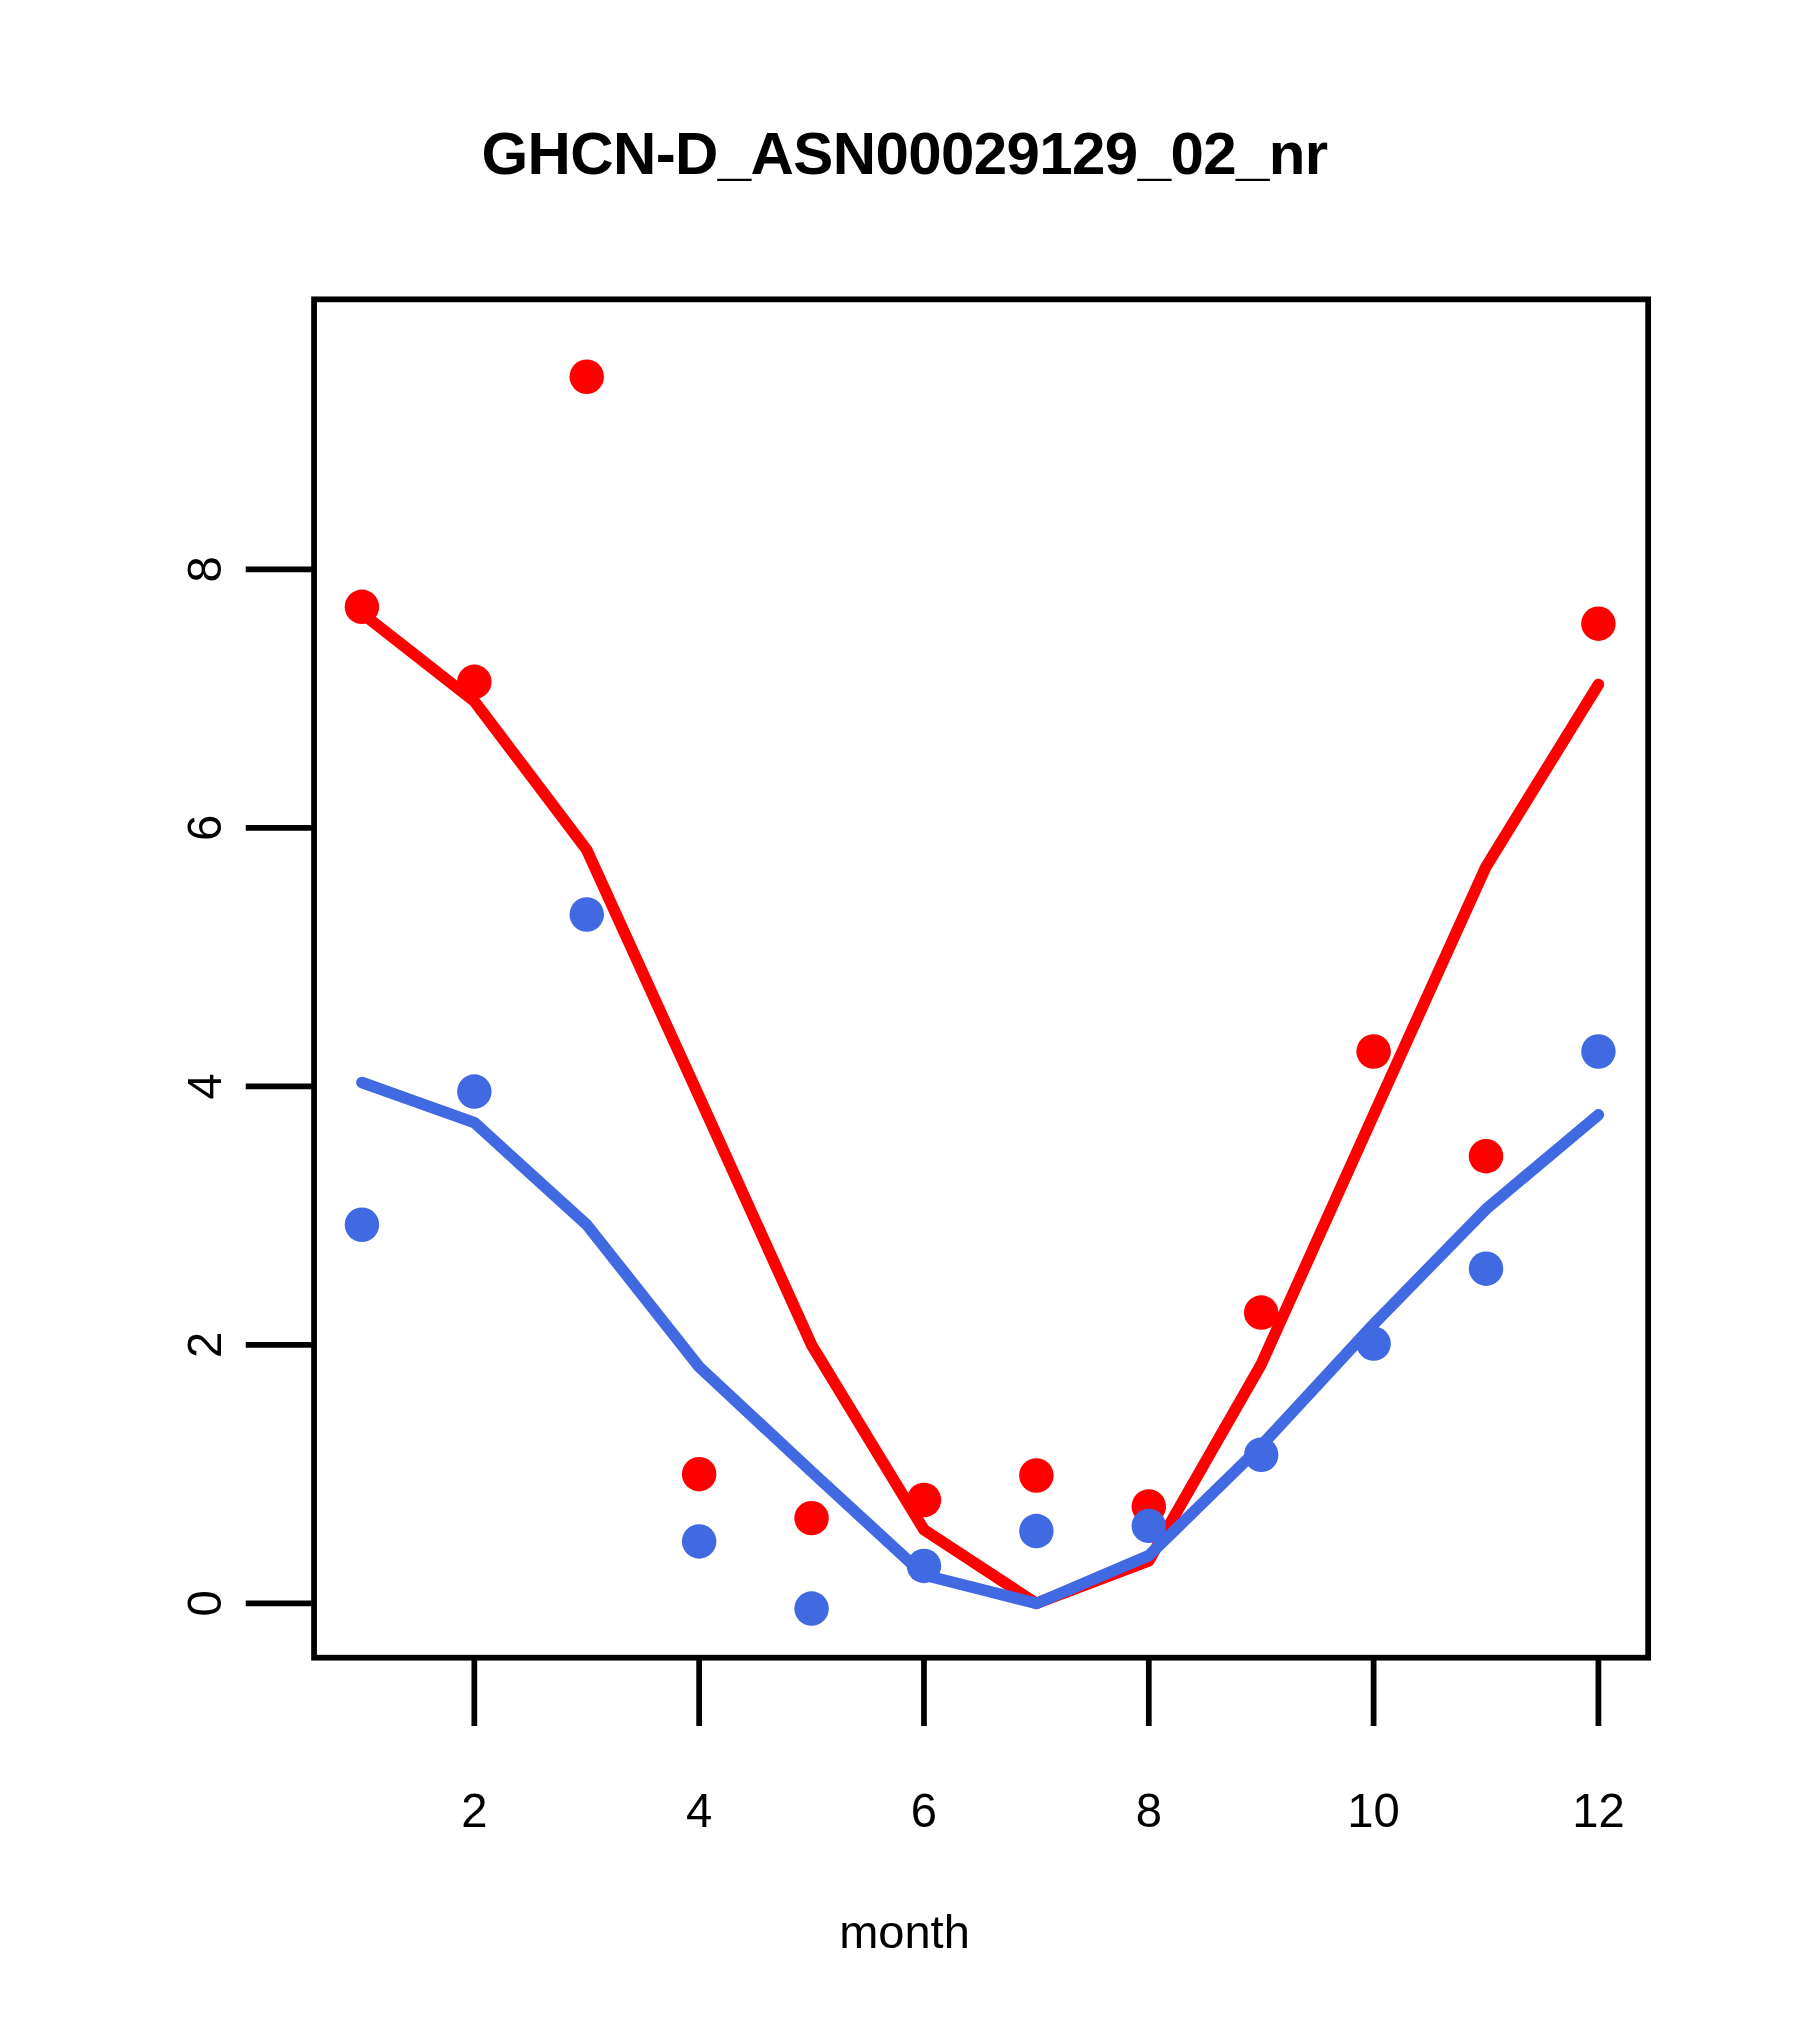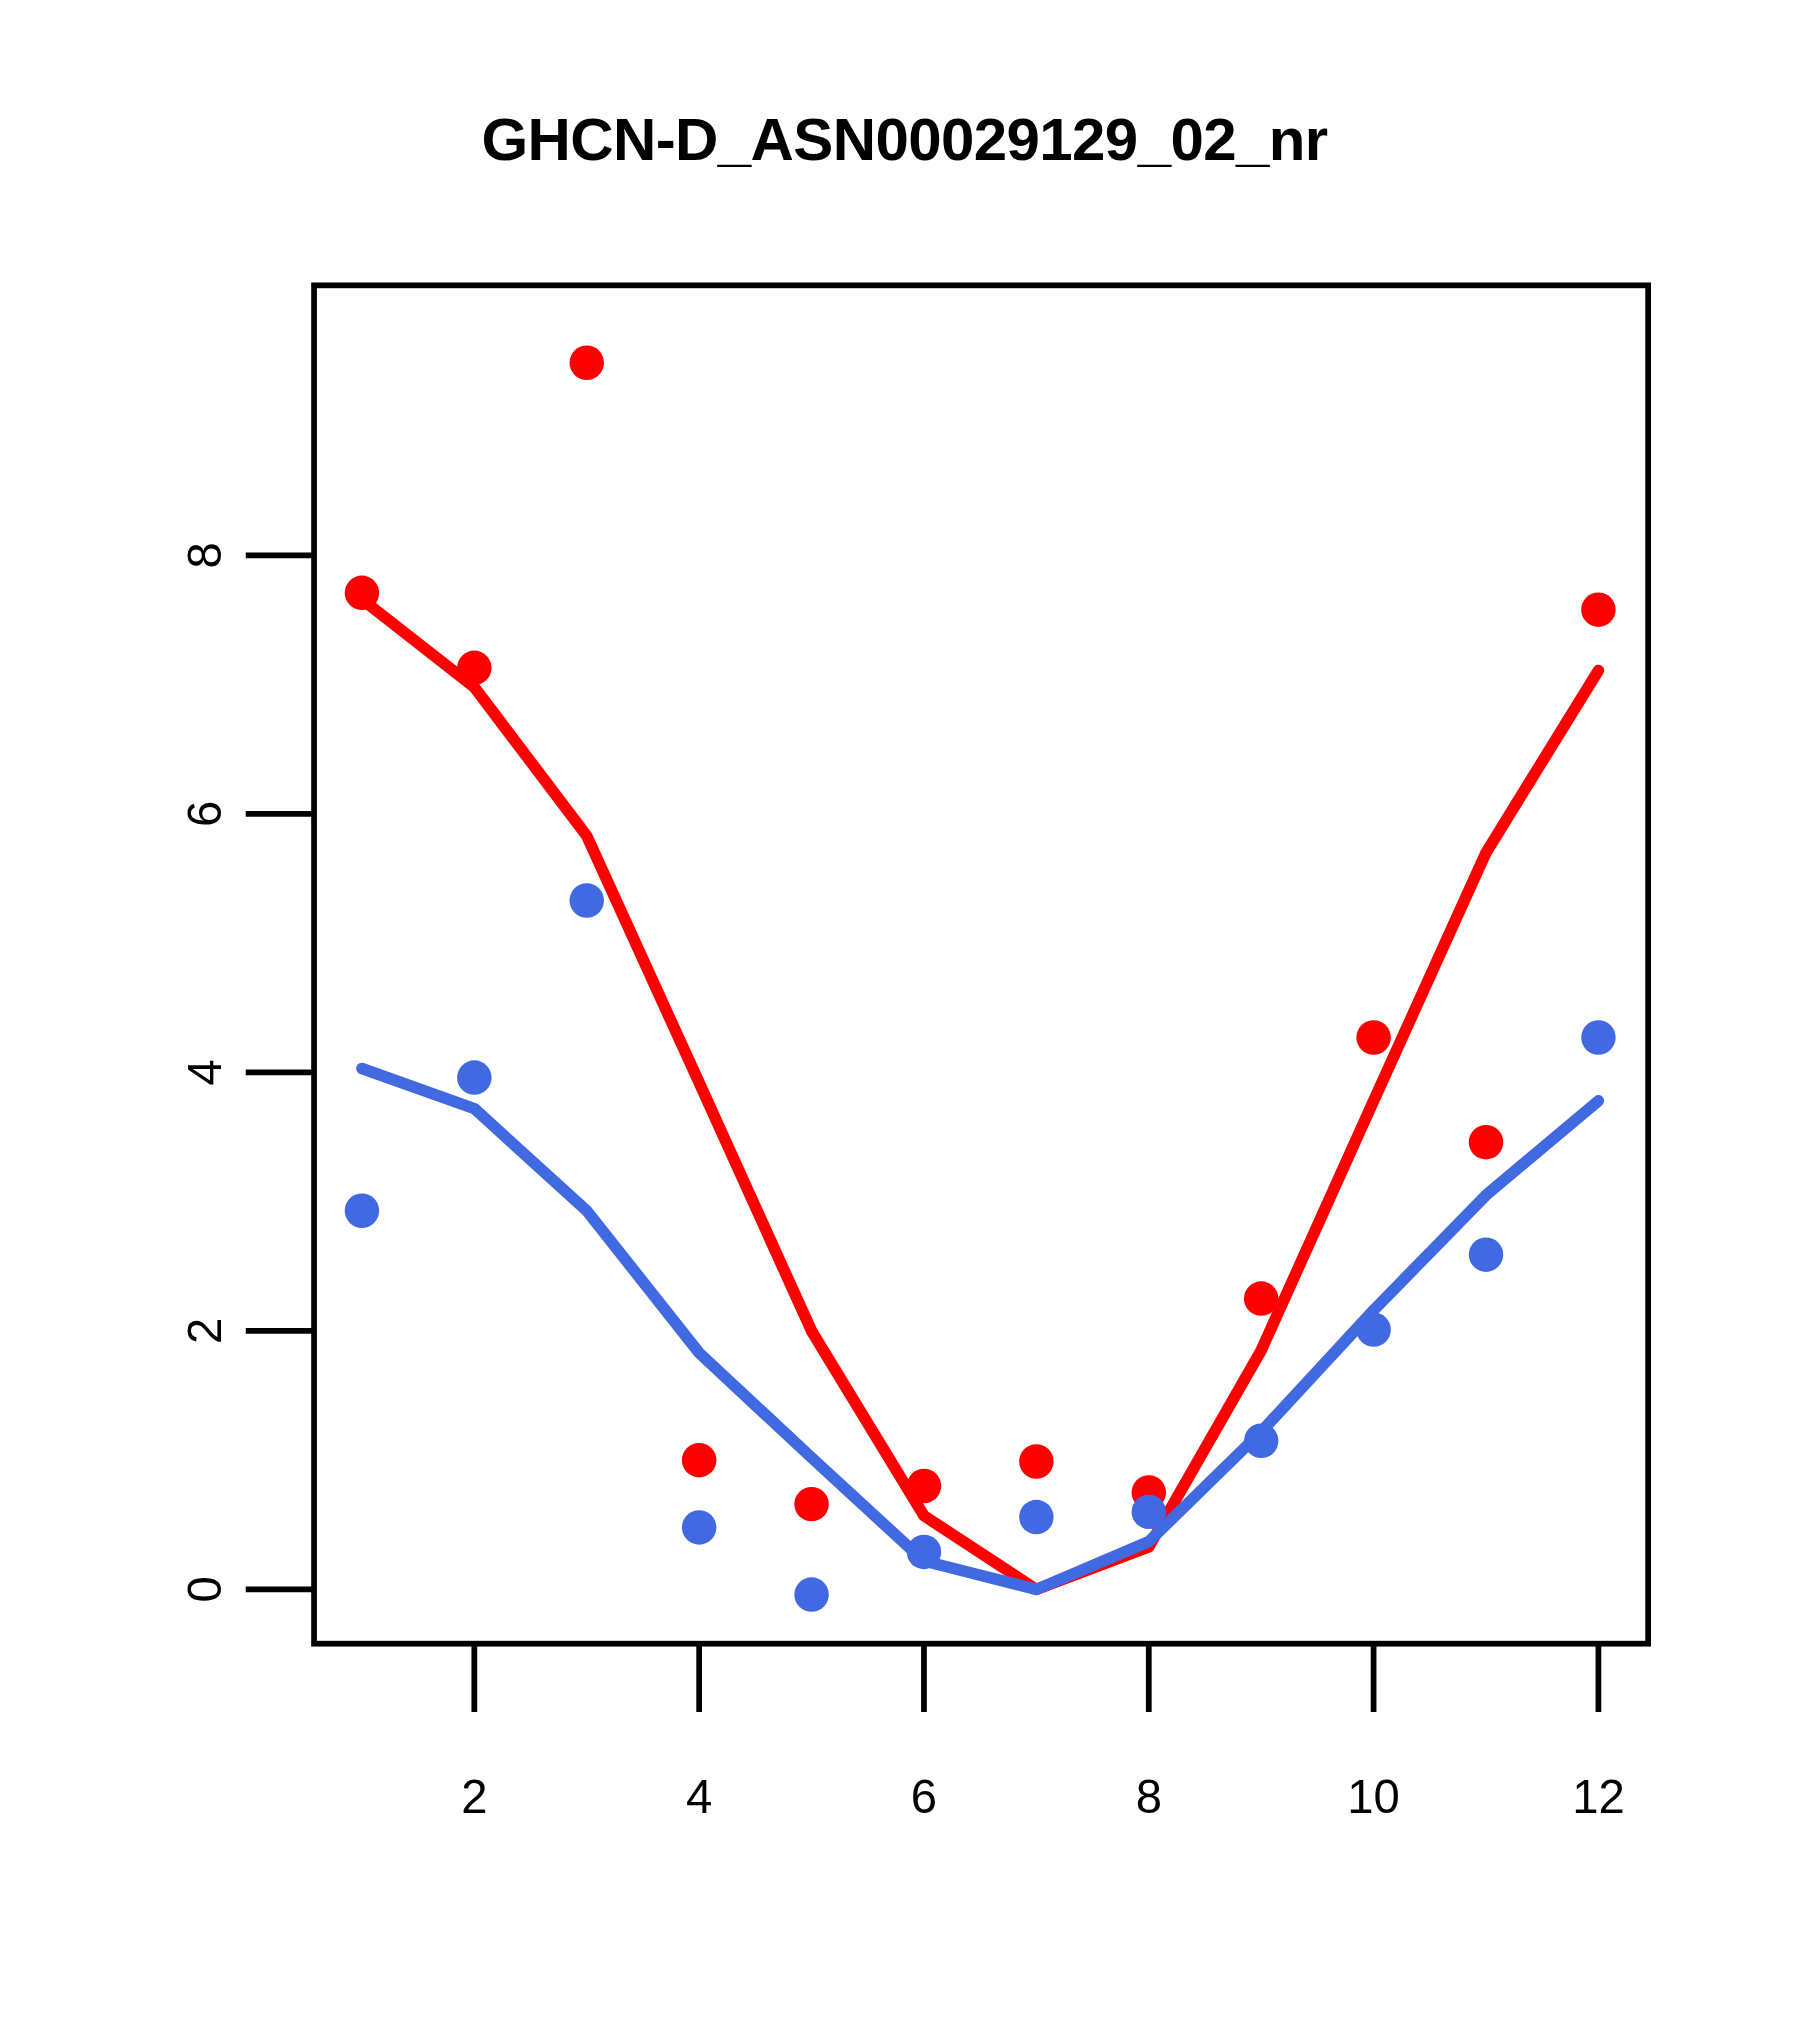--- a/index.html
+++ b/index.html
@@ -10,21 +10,21 @@
   body {
     width: 1809px;
     height: 2035px;
     font-family: "Liberation Sans", sans-serif;
     overflow: hidden;
     position: relative;
   }
   #figure {
     position: absolute;
     left: 0;
-    top: 0;
+    top: 14px;
     width: 1809px;
     height: 1489px;
     background: #ffffff;
   }
   #plot-title {
     position: absolute;
     left: 0;
     top: 105px;
     width: 1809px;
     text-align: center;
@@ -116,15 +116,16 @@
         <circle cx="1447.5" cy="2431.275" r="27" fill="#4169E1"></circle>
         <circle cx="1623.6" cy="2376.6" r="27" fill="#4169E1"></circle>
         <circle cx="1799.7" cy="2368.5" r="27" fill="#4169E1"></circle>
         <circle cx="1975.8" cy="2257.125" r="27" fill="#4169E1"></circle>
         <circle cx="2151.8999999999996" cy="2082.975" r="27" fill="#4169E1"></circle>
         <circle cx="2328" cy="1965.525" r="27" fill="#4169E1"></circle>
         <circle cx="2504.1" cy="1625.325" r="27" fill="#4169E1"></circle>
       </g>
   </svg>
 
+  <div id="xlab">month</div>
 
 </div>
 
 
 </body></html>

